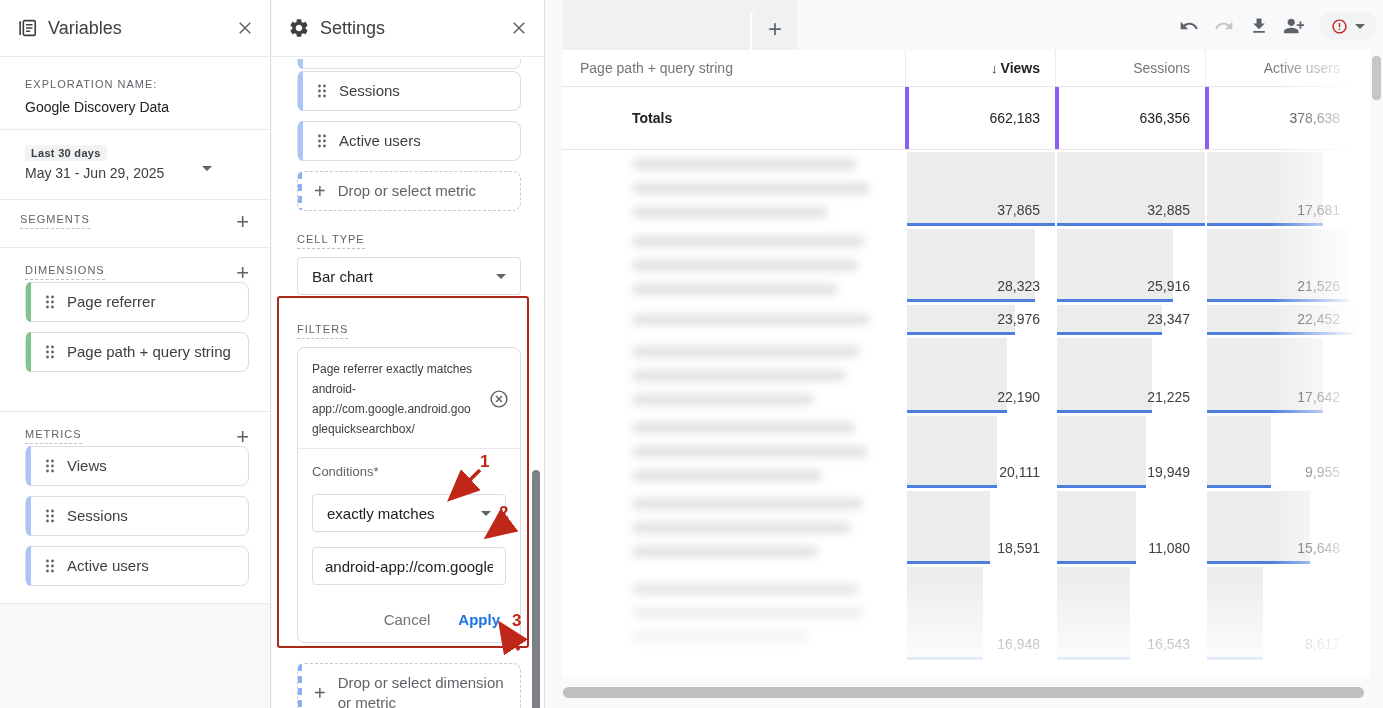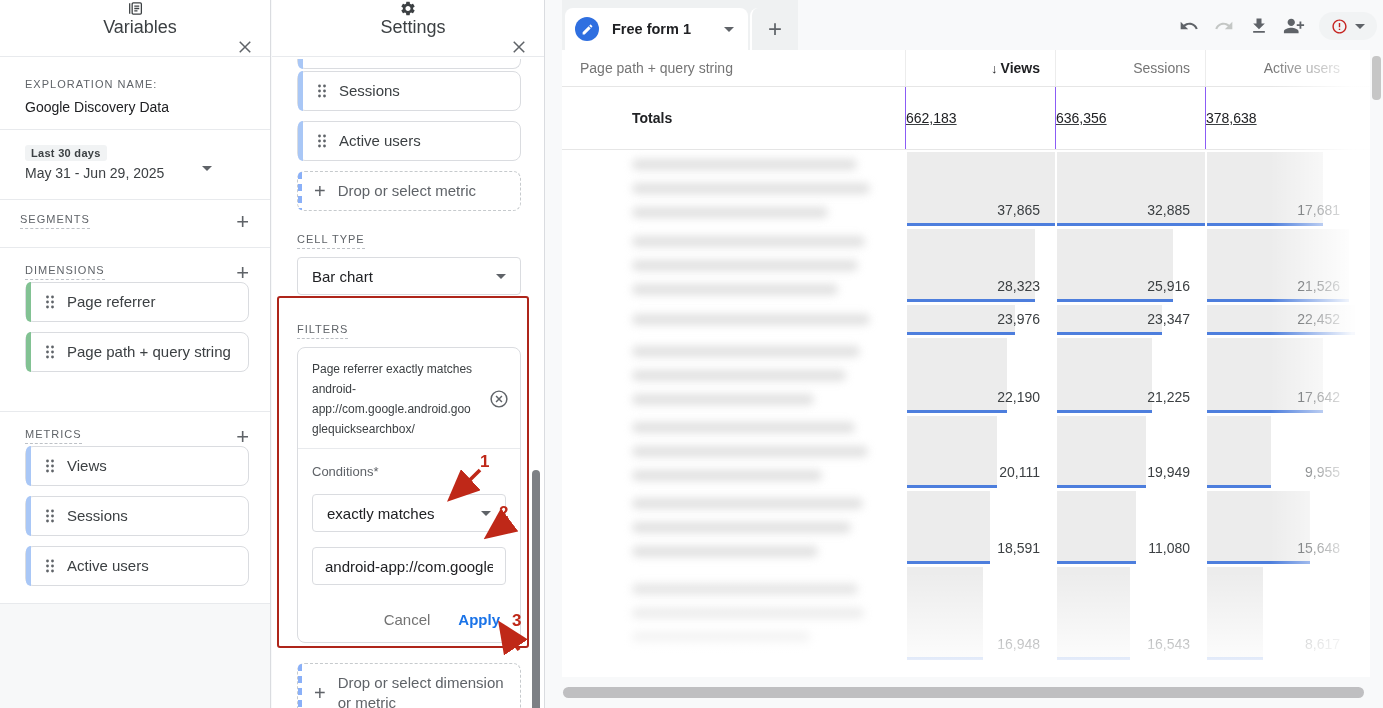--- a/index.html
+++ b/index.html
@@ -4,21 +4,21 @@
 <style>
   * { box-sizing: border-box; margin: 0; padding: 0; }
   html,body { width:1383px; height:708px; overflow:hidden; }
   body { font-family:"Liberation Sans", sans-serif; background:#f8f9fa; position:relative; color:#3c4043; }
 
   
   .panel { position:absolute; top:0; bottom:0; background:#fff; }
   #variables-panel { left:0; width:271px; border-right:1px solid #dadce0; }
   #settings-panel  { left:272px; width:273px; border-right:1px solid #dadce0; }
 
-  .phead { height:57px; border-bottom:1px solid #e8eaed; display:flex; align-items:center; padding:0 16px;flex-direction:column; }
+  .phead { height:57px; border-bottom:1px solid #e8eaed; display:flex; align-items:center; padding:0 16px; }
   .ptitle { font-size:18px; color:#3c4043; margin-left:10px; }
   .icon-btn { display:flex; align-items:center; justify-content:center; cursor:pointer; background:none; border:none; }
   .close-btn { margin-left:auto; }
 
   .sec-label { font-size:11px; letter-spacing:1px; color:#5f6368; text-transform:uppercase;
                border-bottom:1px dashed #bdc1c6; padding-bottom:3px; display:inline-block; }
   .plain-label { font-size:11px; letter-spacing:1px; color:#5f6368; }
   .sec-head { display:flex; align-items:flex-start; justify-content:space-between; }
   .plus { font-size:22px; font-weight:400; color:#5f6368; line-height:18px; cursor:pointer; background:none; border:none; }
 
@@ -104,21 +104,21 @@
   .tgrid { display:grid; grid-template-columns:343px 150px 150px 150px 1fr; }
   #table-header { height:37px; border-bottom:1px solid #e6e6e6; }
   .hcell { display:flex; align-items:center; font-size:14px; color:#757575; }
   .hcell.num { justify-content:flex-end; padding-right:15px; border-left:1px solid #ececec; cursor:pointer; }
   .hcell.dim { padding-left:18px; }
   .hcell.sorted { color:#202124; font-weight:700; }
   .sort-arrow { font-size:13px; font-weight:400; margin-right:3px; color:#202124; }
 
   #totals-row { height:63px; border-bottom:1px solid #e6e6e6; }
   .tcell { position:relative; display:flex; align-items:center; }
-  .tcell.num { justify-content:flex-start; padding-right:15px; border-left:1px solid #8b5cf6;text-decoration:underline; }
+  .tcell.num { justify-content:flex-end; padding-right:15px; border-left:4px solid #8b5cf6; }
   .tcell .tval { font-size:14px; font-weight:500; color:#202124; }
   #totals-label { padding-left:70px; font-size:14px; font-weight:600; color:#202124; }
 
   .trow { position:relative; }
   .dcell { position:relative; display:flex; flex-direction:column; justify-content:center; gap:13px; padding-left:70px; }
   .bl { height:11px; border-radius:6px; background:#cdcdcd; filter:blur(4px); opacity:.6; }
   .mcell { position:relative; }
   .bar { position:absolute; left:2px; top:2px; bottom:1px; background:#ececec; border-bottom:3px solid #4d7edd; }
   .mval { position:absolute; right:15px; bottom:9px; font-size:14px; color:#3c4043; }
 
@@ -332,29 +332,20 @@
     </div>
   </div>
   <div id="settings-scrollbar"></div>
 </div>
 
 <div id="filter-highlight"></div>
 
 <div id="canvas">
   <div id="tabstrip-bg"></div>
 
-  <div id="active-tab">
-    <span class="pencil-circle">
-      <svg width="13" height="13" viewBox="0 0 24 24">
-        <path fill="#fff" d="M3 17.25V21h3.75L17.81 9.94l-3.75-3.75L3 17.25zM20.71 7.04c.39-.39.39-1.02 0-1.41l-2.34-2.34c-.39-.39-1.02-.39-1.41 0l-1.83 1.83 3.75 3.75 1.83-1.83z"></path>
-      </svg>
-    </span>
-    <span id="tab-label">Free form 1</span>
-    <span class="caret" id="tab-caret"></span>
-  </div>
   <div id="add-tab">+</div>
 
   <div id="toolbar">
     <button class="tb-btn">
       <svg width="20" height="20" viewBox="0 0 24 24">
         <path fill="#5f6368" d="M12.5 8c-2.65 0-5.05.99-6.9 2.6L2 7v9h9l-3.62-3.62c1.39-1.16 3.16-1.88 5.12-1.88 3.54 0 6.55 2.31 7.6 5.5l2.37-.78C21.08 11.03 17.15 8 12.5 8z"></path>
       </svg>
     </button>
     <button class="tb-btn">
       <svg width="20" height="20" viewBox="0 0 24 24">

